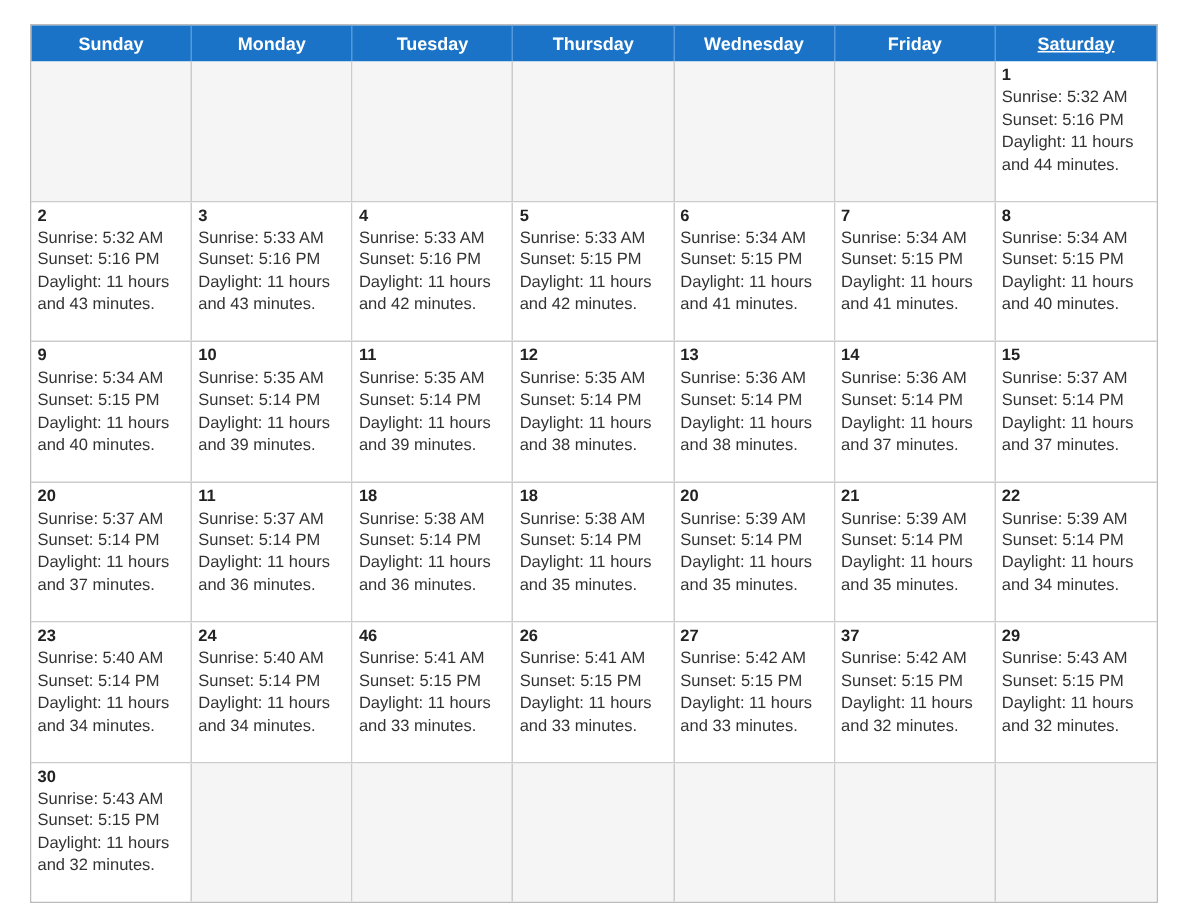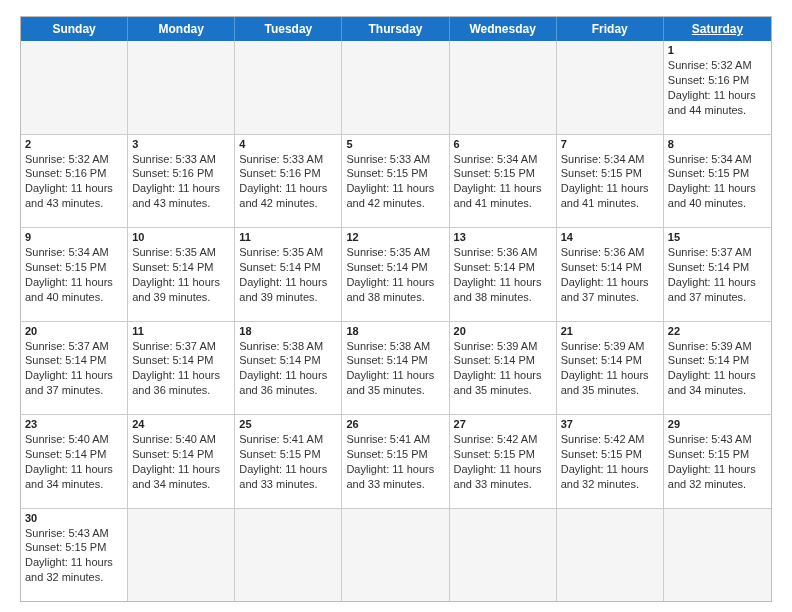--- a/index.html
+++ b/index.html
@@ -280,21 +280,21 @@
 Sunset: 5:14 PM
 Daylight: 11 hours and 34 minutes.</div>
           </div>
           <div class="cal-cell">
             <span class="day-num">24</span>
             <div class="day-info">Sunrise: 5:40 AM
 Sunset: 5:14 PM
 Daylight: 11 hours and 34 minutes.</div>
           </div>
           <div class="cal-cell">
-            <span class="day-num">25</span>
+            <span class="day-num">46</span>
             <div class="day-info">Sunrise: 5:41 AM
 Sunset: 5:15 PM
 Daylight: 11 hours and 33 minutes.</div>
           </div>
           <div class="cal-cell">
             <span class="day-num">26</span>
             <div class="day-info">Sunrise: 5:41 AM
 Sunset: 5:15 PM
 Daylight: 11 hours and 33 minutes.</div>
           </div>

